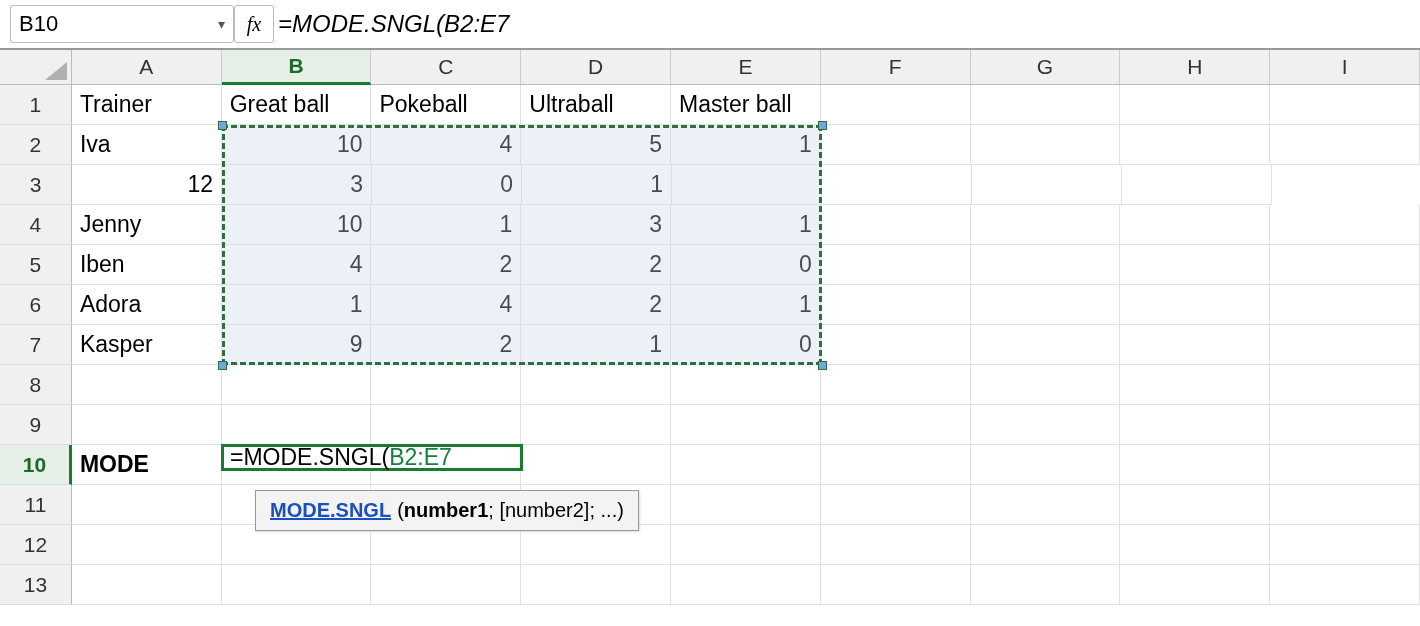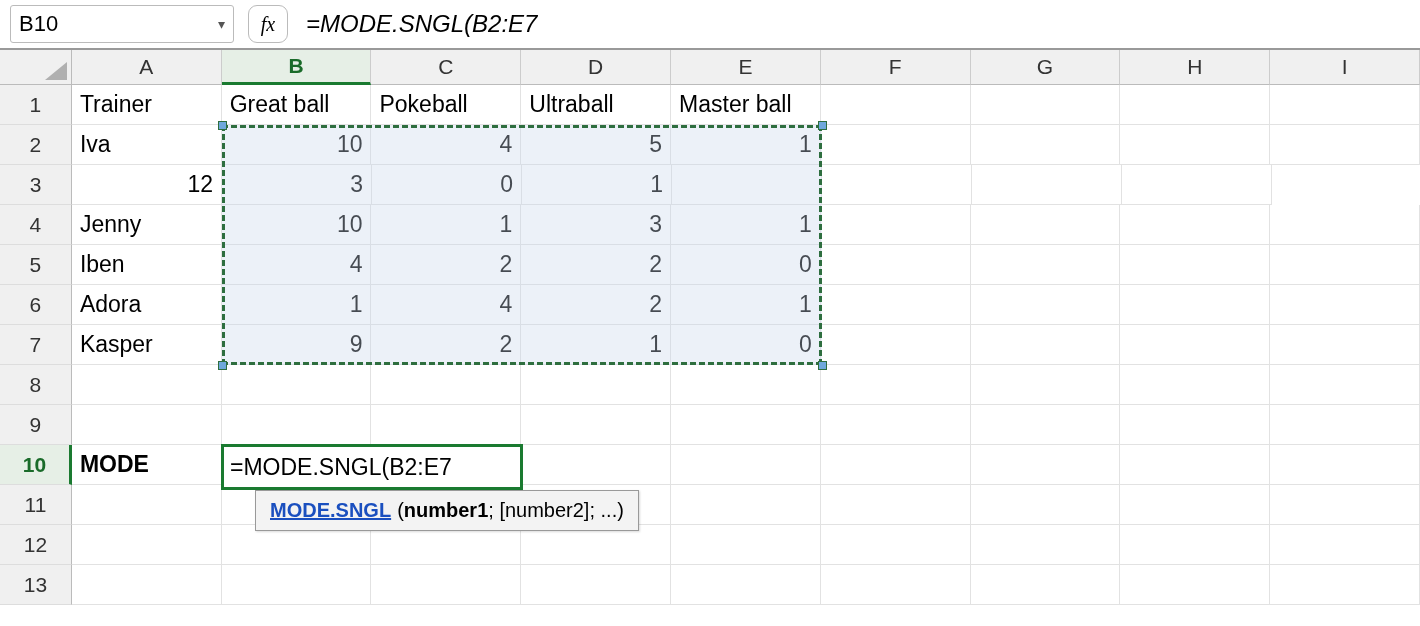--- a/index.html
+++ b/index.html
@@ -12,21 +12,20 @@
     background: #fff;
     overflow: hidden;
   }
   
   .top-bar {
     display: flex;
     align-items: center;
     height: 50px;
     border-bottom: 2px solid #999;
     padding: 6px 10px 6px 10px;
-    gap: 14px;
     background: #fff;
   }
   .name-box {
     width: 224px;
     height: 38px;
     border: 1px solid #bbb;
     border-radius: 3px;
     display: flex;
     align-items: center;
     padding: 0 8px;
@@ -35,21 +34,21 @@
     background: #fff;
   }
   .name-box .chev {
     font-size: 14px;
     color: #555;
   }
   .fx-box {
     width: 40px;
     height: 38px;
     border: 1px solid #bbb;
-    border-radius: 9px;
+    border-radius: 3px;
     display: flex;
     align-items: center;
     justify-content: center;
     font-style: italic;
     font-family: "Times New Roman", serif;
     font-size: 20px;
     background: #fff;
   }
   .formula-input {
     flex: 1;
@@ -156,21 +155,21 @@
     position: absolute;
     border: 3px solid #1a7a30;
     background: #fff;
     z-index: 4;
     display: flex;
     align-items: center;
     padding: 0 6px;
     font-size: 23px;
     pointer-events:none;
   }
-  .active-cell .ref { color:#000000; }
+  .active-cell .ref { color:#15803d; }
   
   .fn-tip {
     position: absolute;
     border: 1px solid #999;
     background: #f3f3f3;
     padding: 8px 14px;
     font-size: 20px;
     box-shadow: 1px 1px 2px rgba(0,0,0,0.15);
     z-index: 10;
     display:flex;
@@ -377,21 +376,21 @@
         <div class="cell"></div>
     </div>
   </div>
 
   <div class="marching" style="left:222px; top:75px; width:600px; height:240px;"></div>
   <div class="handle" style="left:218px; top:71px;"></div>
   <div class="handle" style="left:818px; top:71px;"></div>
   <div class="handle" style="left:218px; top:311px;"></div>
   <div class="handle" style="left:818px; top:311px;"></div>
 
-  <div class="active-cell" style="left:221px; top:394px; width:302px; height:46px;">
+  <div class="active-cell" style="left:221px; top:394px; width:302px; height:27px;">
     <span>=MODE.SNGL(</span>
       <span class="ref">B2:E7</span>
   </div>
 
   <div class="fn-tip" style="left:228px; top:440px;margin-left:27px;">
     <span class="fnname">MODE.SNGL</span>
     <span>(<b class="curarg">number1</b><span>; [number2]; ...)</span></span>
   </div>
 
 </div>

